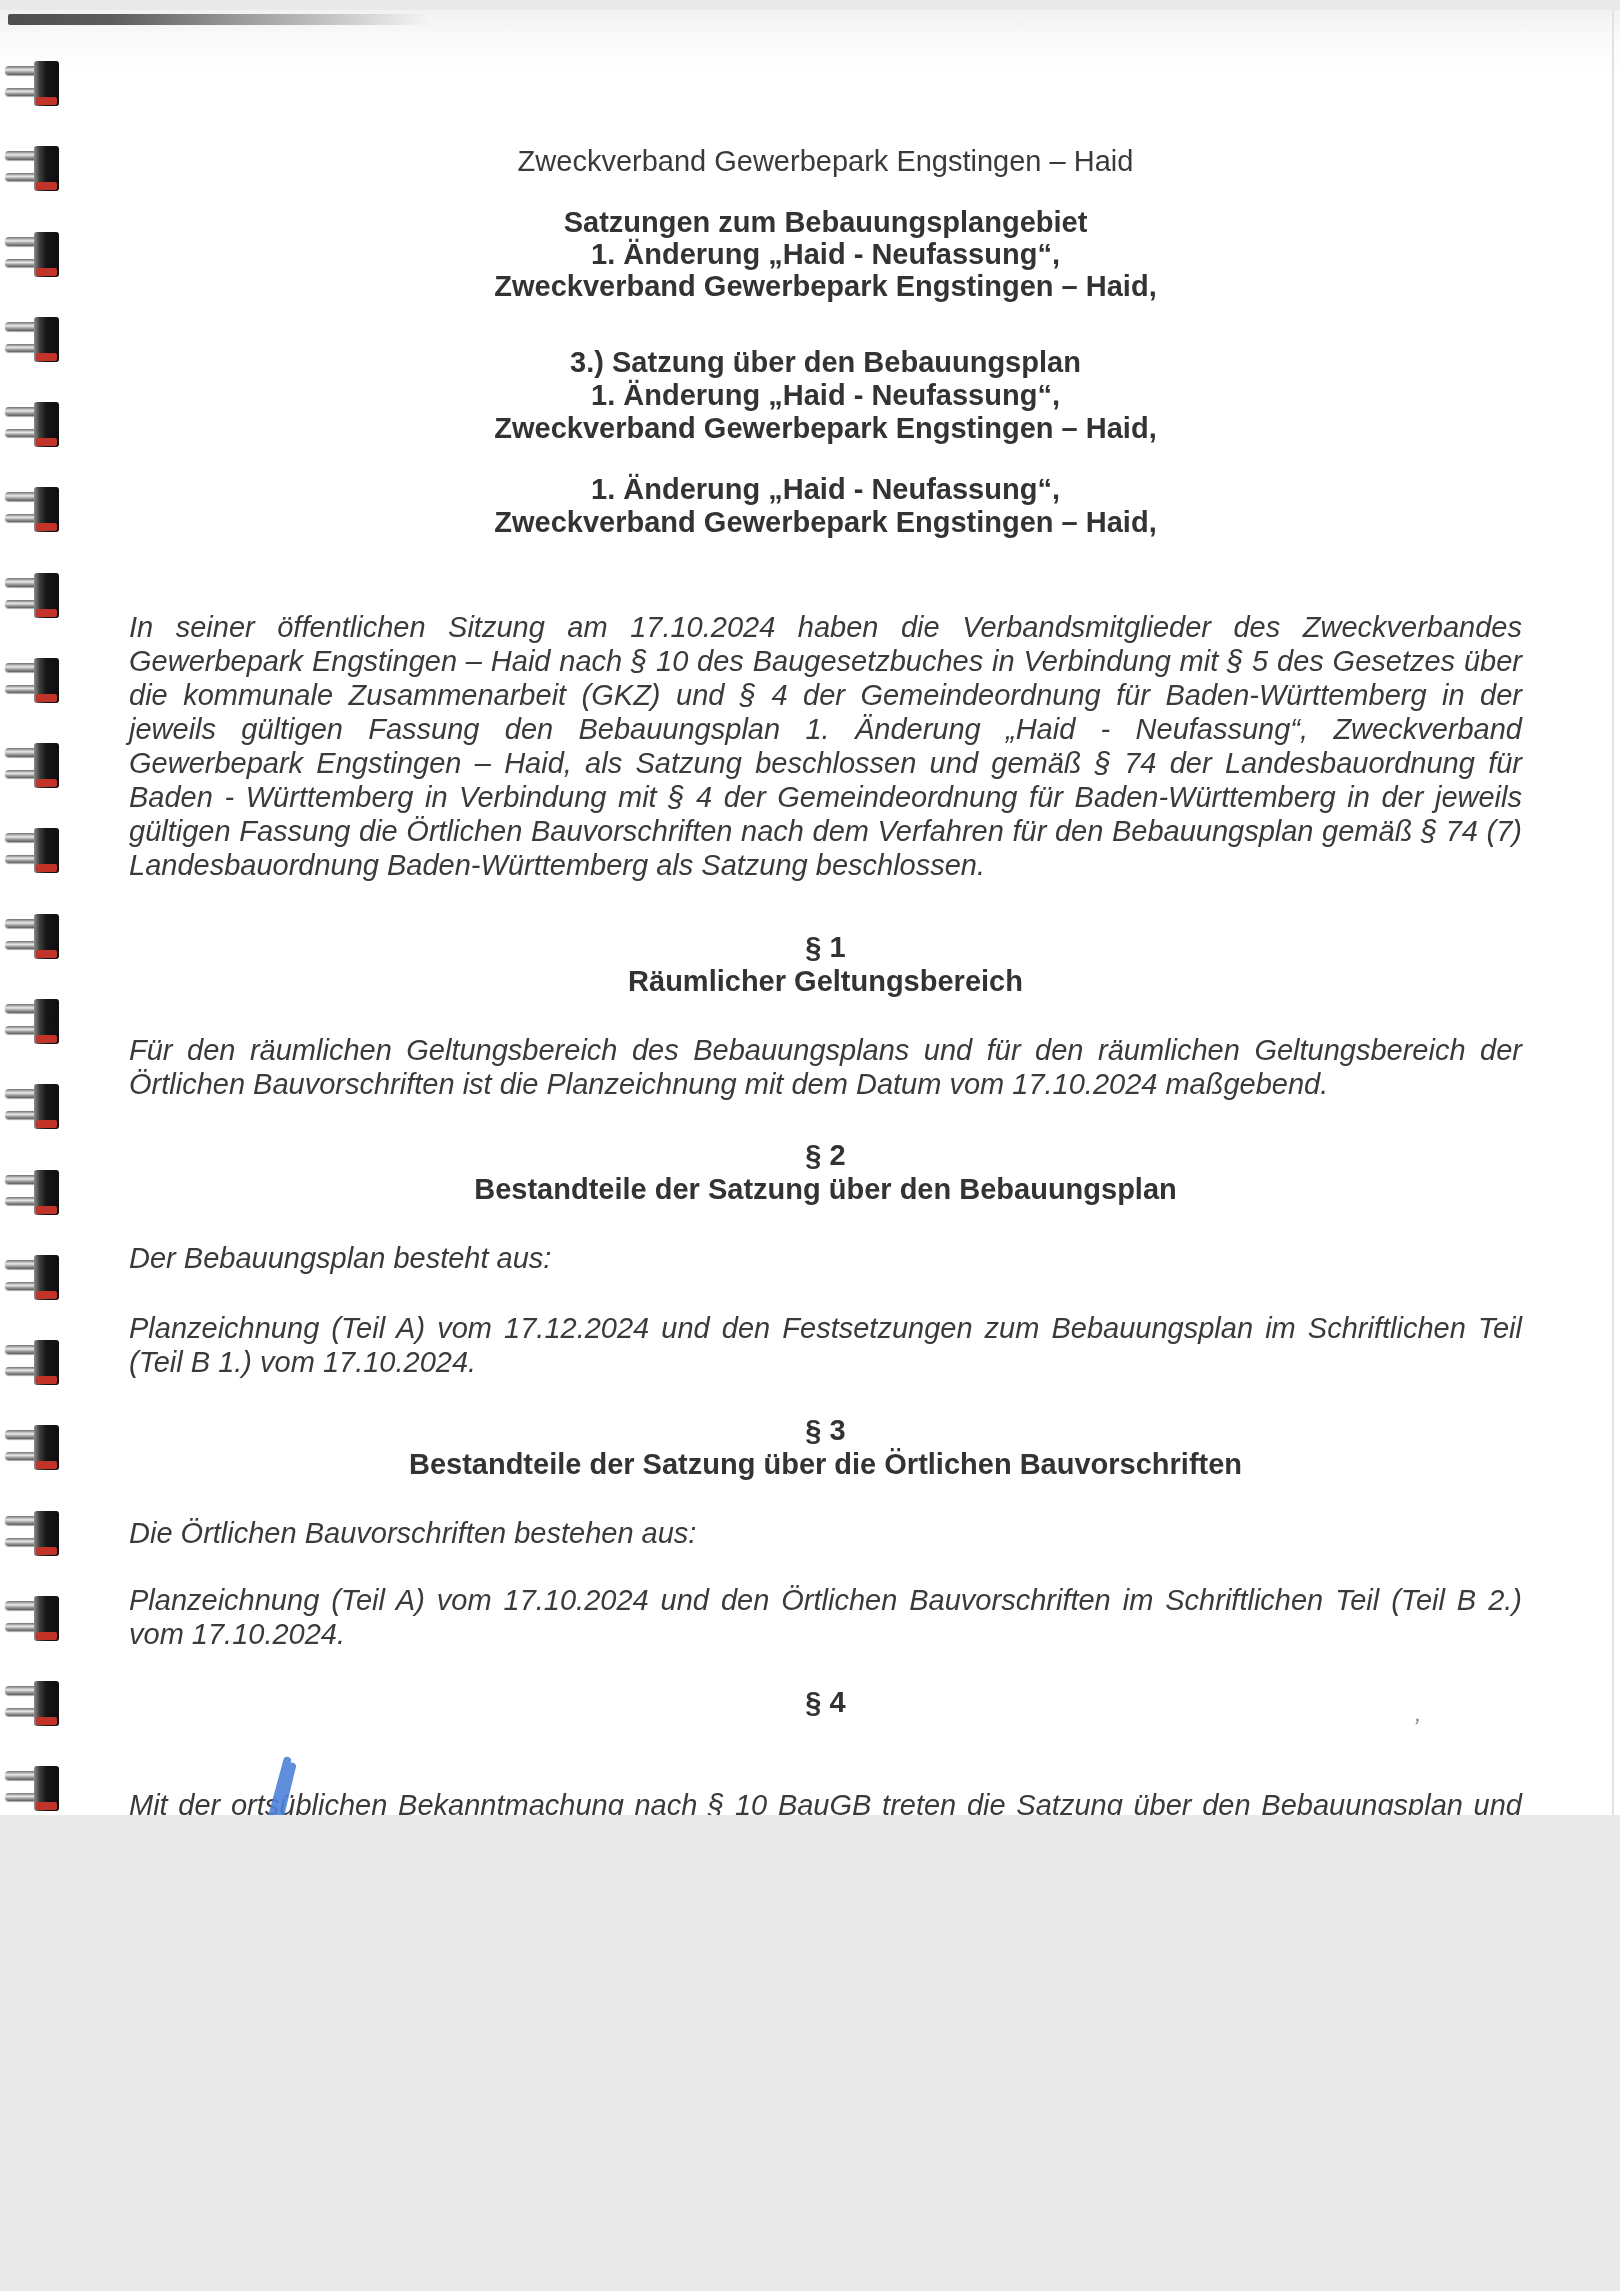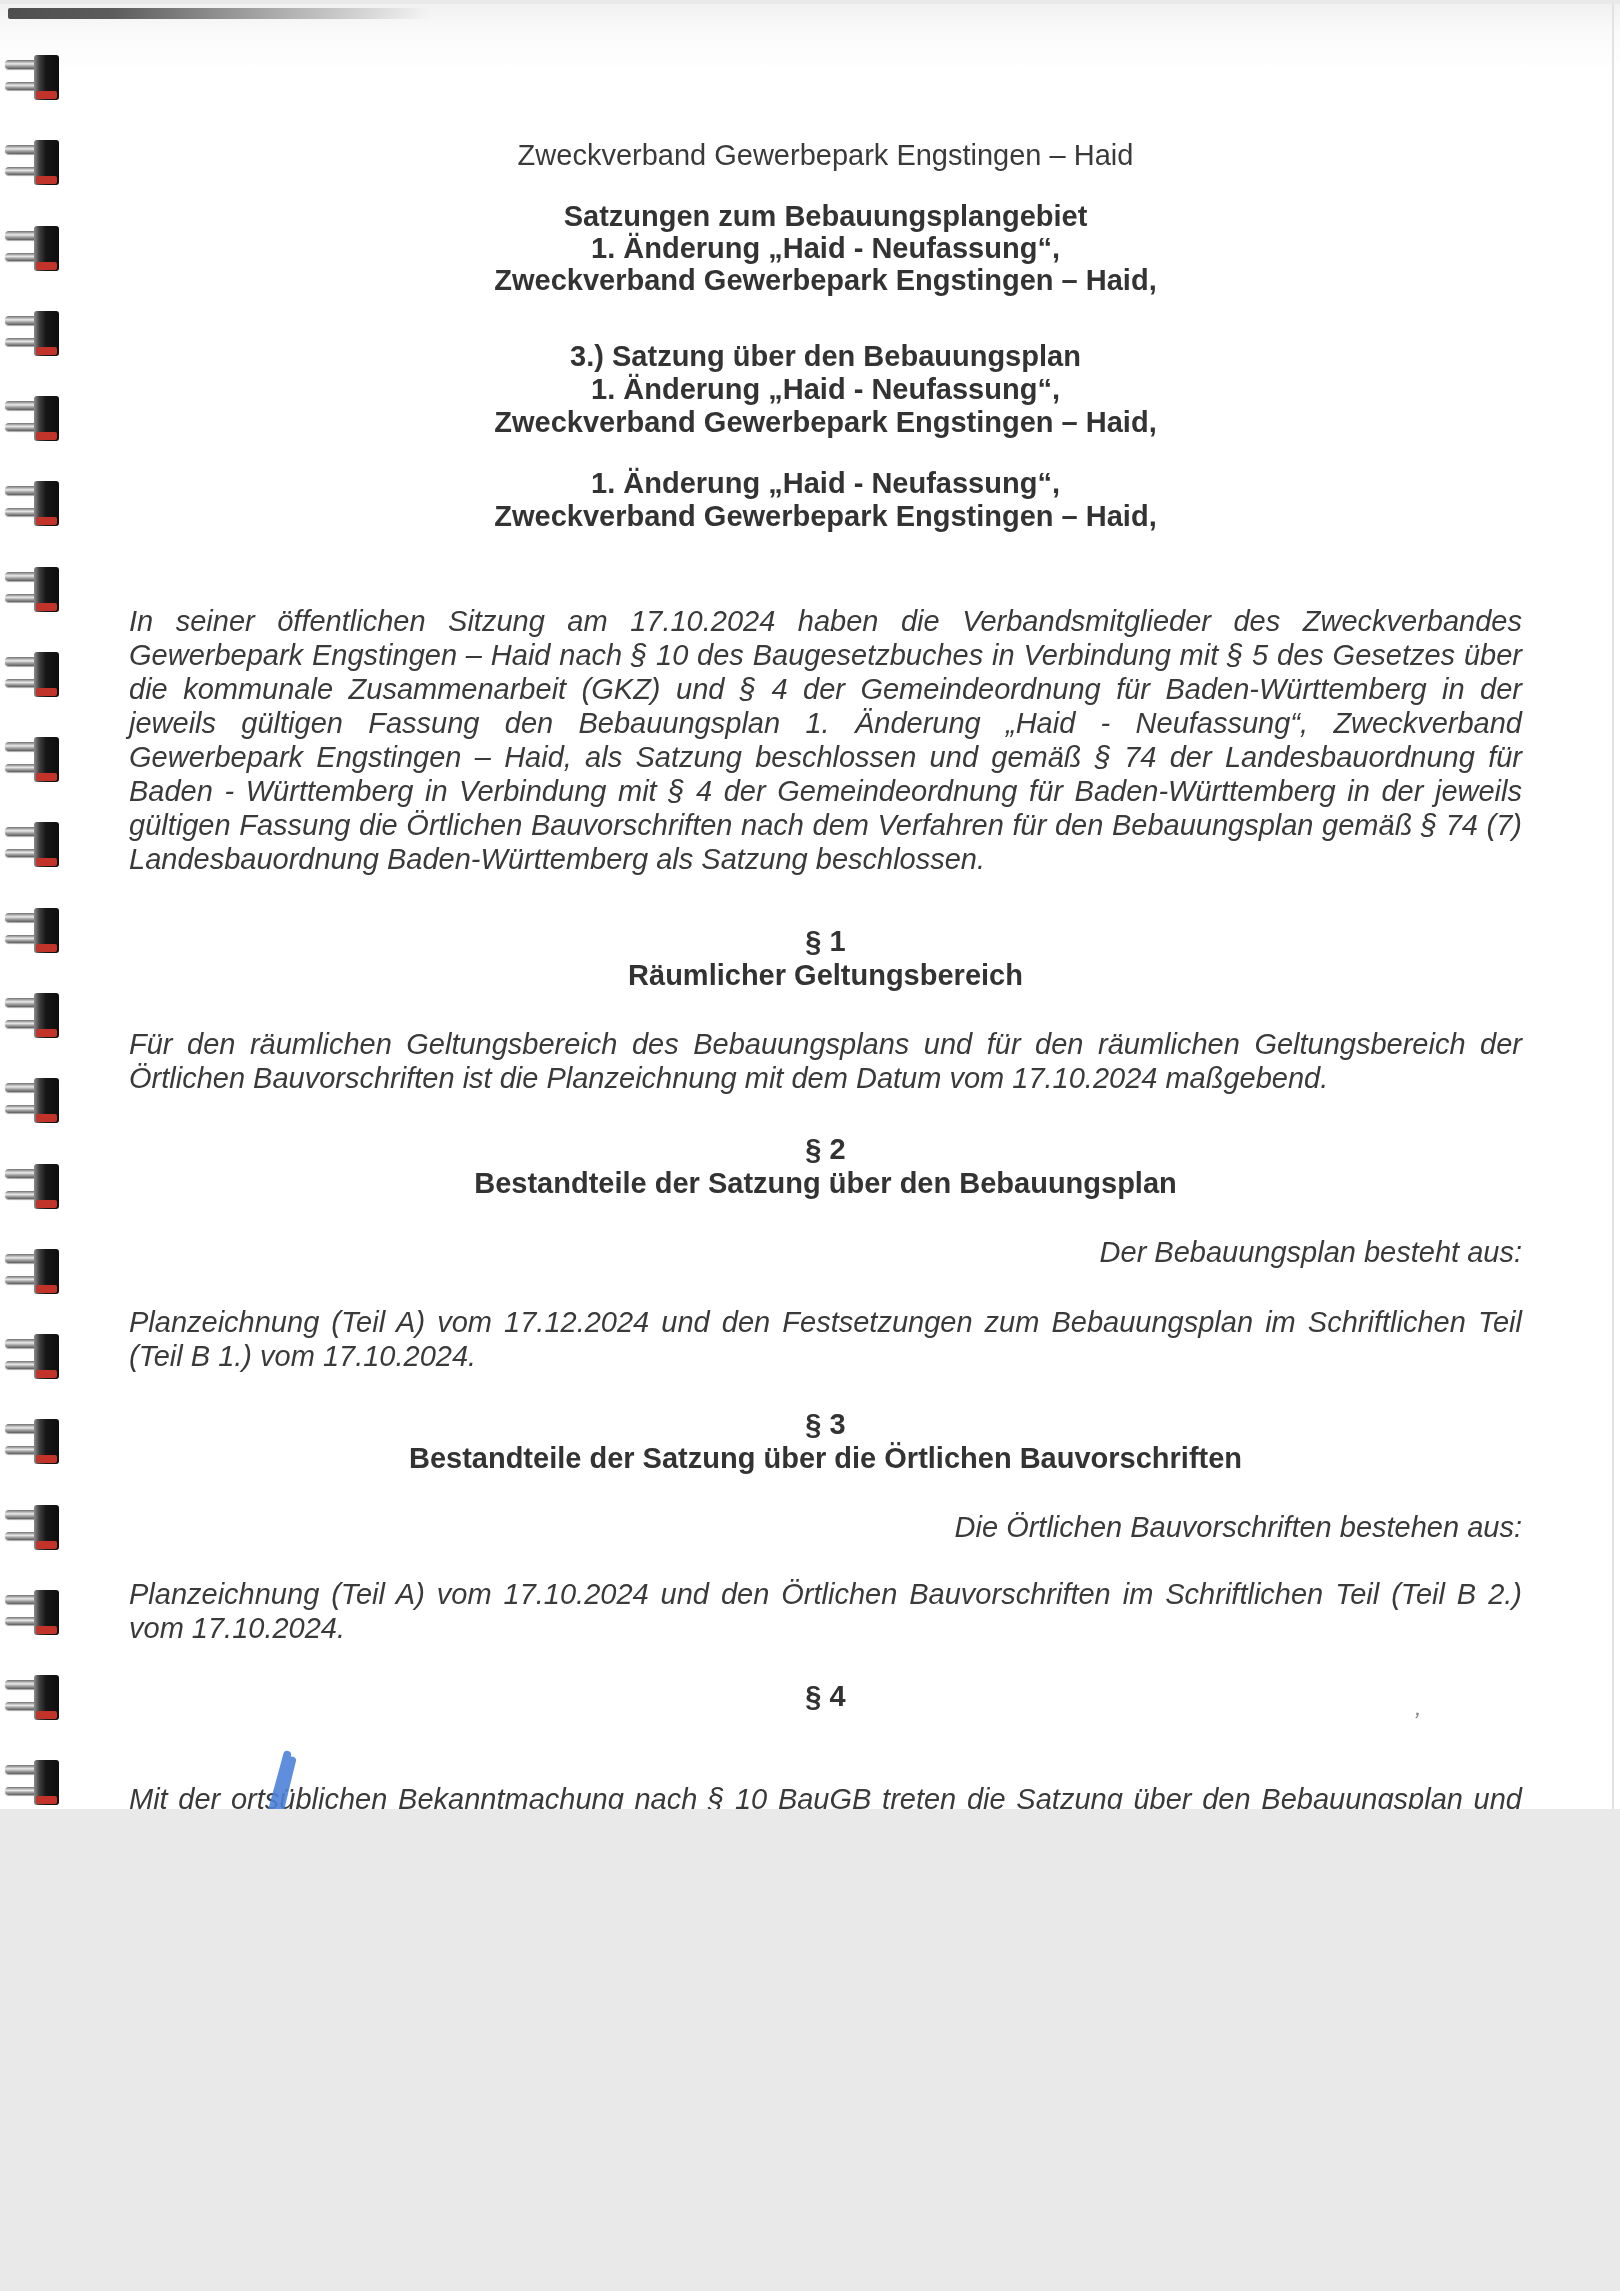--- a/index.html
+++ b/index.html
@@ -1,19 +1,19 @@
 <!DOCTYPE html>
 <html><head>
 <meta charset="utf-8">
 <style>
   html,body{margin:0;padding:0;background:#e9e9e9;}
   .page{
     position:relative;
     width:1620px;height:1805px;
-    margin:4px auto;
+    margin:10px auto;
     background:#ffffff;
     overflow:hidden;
     font-family:"Liberation Sans","DejaVu Sans",sans-serif;
     color:#383838;
   }
   .top-shade{
     position:absolute;left:0;top:0;width:100%;height:69px;
     background:linear-gradient(180deg,#f1f1f1 0%,#fafafa 40%,#ffffff 100%);
   }
   .top-strip{
@@ -41,21 +41,21 @@
   .clip .blk{
     position:absolute;left:29px;top:0;width:25.5px;height:45px;border-radius:2.9px;
     background:linear-gradient(90deg,#8c8c8c 0%,#3f3f3f 22%,#161616 48%,#0e0e0e 100%);
   }
   .clip .red{
     position:absolute;left:31px;top:36px;width:21.6px;height:7.8px;
     background:#c23429;border-radius:2px;
   }
   
   .abs{position:absolute;left:129px;width:1393px;}
-  .body{font-size:29px;line-height:34px;color:#3a3a3a;text-align:right;}
+  .body{font-size:29px;line-height:34px;color:#3a3a3a;}
   .just{text-align:justify;}
   .center{text-align:center;}
   .bold{font-weight:bold;color:#333333;}
   p{margin:0;font-style:italic;}
   .ln{white-space:nowrap;}
   .exec{left:135px;width:882px;}
   .dotted-line{
     position:absolute;left:142px;top:2000px;width:359px;height:31px;
     border-bottom:3.9px dotted #4c4c4c;
   }

